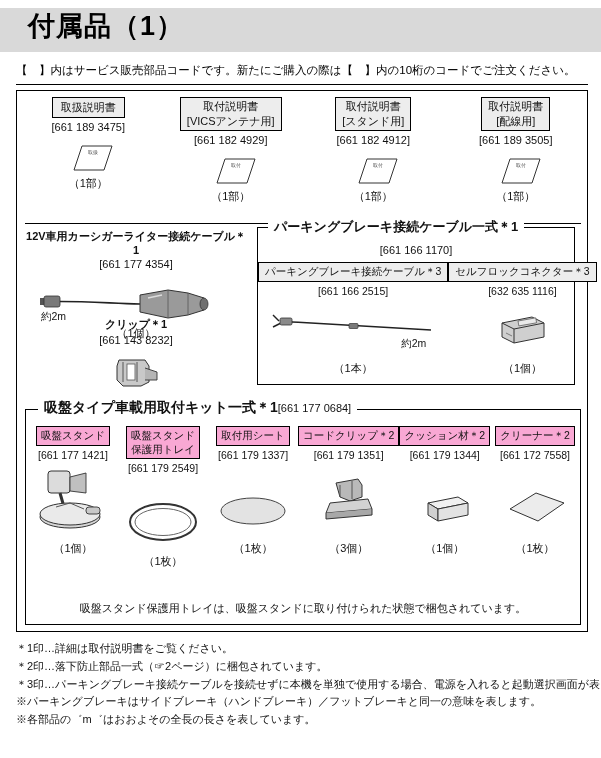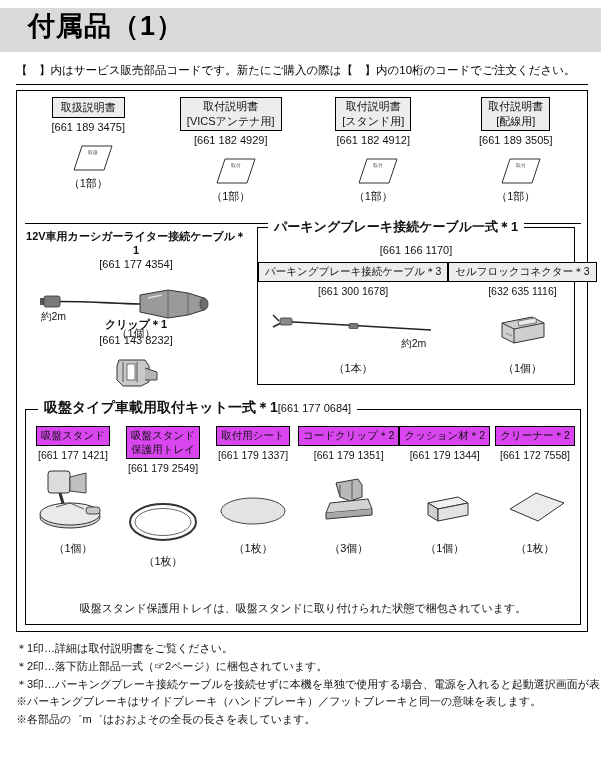--- a/index.html
+++ b/index.html
@@ -97,21 +97,21 @@
     position:absolute; left:8px; top:318px; width:556px; height:216px;
     border:1px solid #000;
   }
   .kit-legend {
     position:absolute; left:12px; top:-11px; background:#fff; padding:0 6px;
     font-size:14px; font-weight:bold; white-space:nowrap;
   }
   .kit-cols { position:absolute; top:16px; left:2px; width:552px; display:flex; }
   .kit-col { flex:1; display:flex; flex-direction:column; align-items:center; }
   .kit-label {
-    border:1px solid #000; background:#d946ef; font-size:10.5px;
+    border:1px solid #000; background:#f9a8d4; font-size:10.5px;
     padding:2px 4px; white-space:nowrap; text-align:center; line-height:1.3;
   }
   .kit-code { font-size:10.5px; margin-top:3px; white-space:nowrap; }
   .kit-art { height:78px; display:flex; align-items:flex-end; justify-content:center; }
   .kit-qty { font-size:11px; margin-top:2px; }
   .kit-note {
     position:absolute; left:0; bottom:8px; width:100%; text-align:center;
     font-size:11px;
   }
 
@@ -235,21 +235,21 @@
         </div>
         <div class="qty">（3個）</div>
       </div>
 
       <div class="pb-group">
         <div class="pb-legend">パーキングブレーキ接続ケーブル一式＊1</div>
         <div class="pb-code">[661 166 1170]</div>
         <div class="pb-cols">
           <div class="pb-col left">
             <div class="sublabel">パーキングブレーキ接続ケーブル＊3</div>
-            <div class="subcode">[661 300 1678]</div>
+            <div class="subcode">[661 166 2515]</div>
             <div style="margin-top:10px;">
               <svg width="180" height="40" viewBox="0 0 180 40">
                 <path d="M10 8 L16 14" stroke="#222" stroke-width="1.4"></path>
                 <path d="M10 20 L18 16" stroke="#222" stroke-width="1.4"></path>
                 <rect x="17" y="11" width="12" height="7" rx="1.5" fill="#8a8a8a" stroke="#333" stroke-width="0.8"></rect>
                 <path d="M29 15 C 70 17, 110 20, 168 23" stroke="#222" stroke-width="1.6" fill="none"></path>
                 <rect x="86" y="16.5" width="9" height="5" rx="1" fill="#7a7a7a" stroke="#333" stroke-width="0.7"></rect>
               </svg>
             </div>
             <div style="position:relative; width:100%;">

